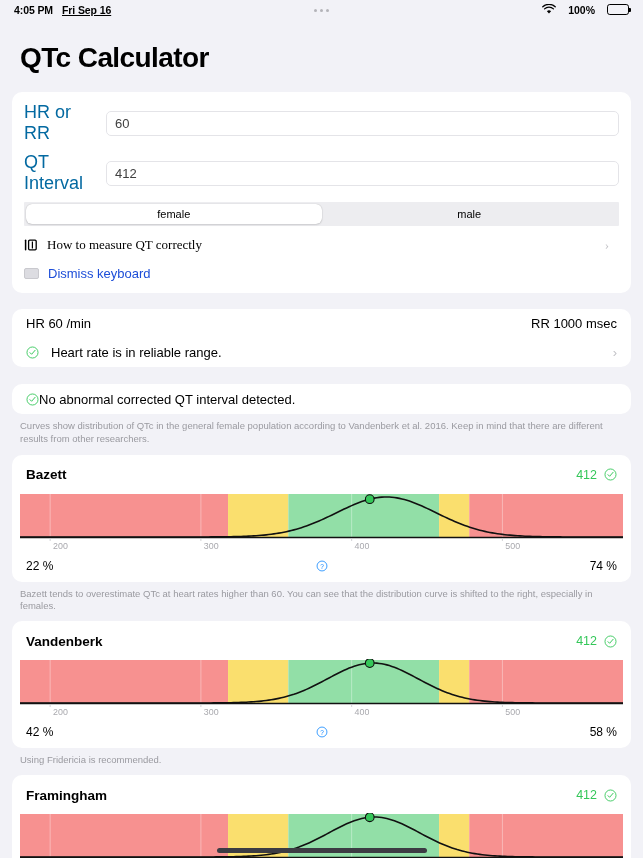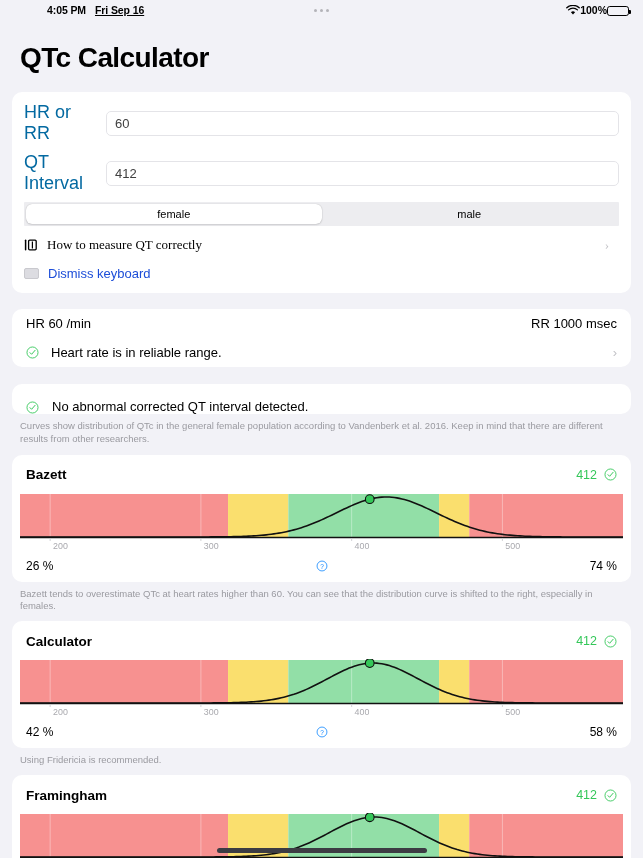--- a/index.html
+++ b/index.html
@@ -21,36 +21,36 @@
   .statusbar {
     height: 20px;
     display: flex;
     align-items: center;
     padding: 0 14px;
     font-size: 10.5px;
     font-weight: bold;
     color: #000;
     position: relative;
   }
-  .sb-left { display: flex; align-items: flex-start; gap: 9px; margin-left: 33px; }
+  .sb-left { display: flex; align-items: flex-start; gap: 9px; }
   .sb-time { letter-spacing: -0.1px; }
   .sb-date { letter-spacing: -0.1px; text-decoration: underline; }
   .sb-center {
     position: absolute;
     left: 0; right: 0;
     display: flex; justify-content: center; align-items: center;
     gap: 3px;
     pointer-events: none;
   }
   .sb-dot { width: 3px; height: 3px; border-radius: 50%; background: #B4B4B9; }
   .sb-right {
     margin-left: auto;
     display: flex;
-    align-items: flex-end;
-    gap: 0;
+    align-items: flex-start;
+    gap: 12px;
   }
   .wifi-icon { display: block; }
   .sb-batt-text { font-size: 10.5px; font-weight: bold; }
   .batt {
     width: 22px; height: 10.5px;
     border: 1.2px solid #000;
     border-radius: 2.8px;
     position: relative;
     padding: 1px;
   }
@@ -188,22 +188,21 @@
     margin-left: auto;
     color: #C3C3C7;
     font-size: 13px;
     line-height: 1;
   }
 
   
   .banner-card {
     padding: 0 14px;
     display: flex;
-    align-items: flex-end;
-    gap: 13px;
+    align-items: center;
     height: 30px;
     font-size: 13px;
   }
 
   .footnote {
     font-size: 9.5px;
     line-height: 1.35;
     color: #9A9AA0;
     padding: 6px 20px 9px 20px;
   }
@@ -393,34 +392,34 @@
             <text x="33.55" y="56" font-size="9" fill="#A9A9AE" font-family="&quot;Liberation Sans&quot;, sans-serif">200</text>
             <line x1="183.29999999999998" x2="183.29999999999998" y1="45" y2="48" stroke="#C8C8CC" stroke-width="0.8"></line>
             <text x="186.29999999999998" y="56" font-size="9" fill="#A9A9AE" font-family="&quot;Liberation Sans&quot;, sans-serif">300</text>
             <line x1="336.05" x2="336.05" y1="45" y2="48" stroke="#C8C8CC" stroke-width="0.8"></line>
             <text x="339.05" y="56" font-size="9" fill="#A9A9AE" font-family="&quot;Liberation Sans&quot;, sans-serif">400</text>
             <line x1="488.8" x2="488.8" y1="45" y2="48" stroke="#C8C8CC" stroke-width="0.8"></line>
             <text x="491.8" y="56" font-size="9" fill="#A9A9AE" font-family="&quot;Liberation Sans&quot;, sans-serif">500</text>
           </svg>
         </div>
         <div class="pct-row">
-          <span class="pct-left">26 %</span>
+          <span class="pct-left">22 %</span>
           <span class="pct-help">
             <svg width="12" height="12" viewBox="0 0 16 16">
               <circle cx="8" cy="8" r="6.6" fill="none" stroke="#0A84FF" stroke-width="1.05"></circle>
               <text x="8" y="11.4" text-anchor="middle" font-size="8.6" fill="#0A84FF" font-family="&quot;Liberation Sans&quot;, sans-serif">?</text>
             </svg>
           </span>
           <span class="pct-right">74 %</span>
         </div>
       </div>
       <p class="formula-note">Bazett tends to overestimate QTc at heart rates higher than 60. You can see that the distribution curve is shifted to the right, especially in females.</p>
       <div class="card formula-card">
         <div class="formula-head">
-          <span class="formula-name">Calculator</span>
+          <span class="formula-name">Vandenberk</span>
           <span class="formula-value">
             <span>412</span>
             <svg width="13" height="13" viewBox="0 0 16 16">
               <circle cx="8" cy="8" r="6.8" fill="none" stroke="#34C759" stroke-width="1.1"></circle>
               <path d="M4.9 8.2 L6.9 10.2 L11.2 5.3" fill="none" stroke="#34C759" stroke-width="1.2" stroke-linecap="round" stroke-linejoin="round"></path>
             </svg>
           </span>
         </div>
         <div class="chart-wrap">
           <svg class="chart-svg" viewBox="0 0 611 60" preserveAspectRatio="none">

